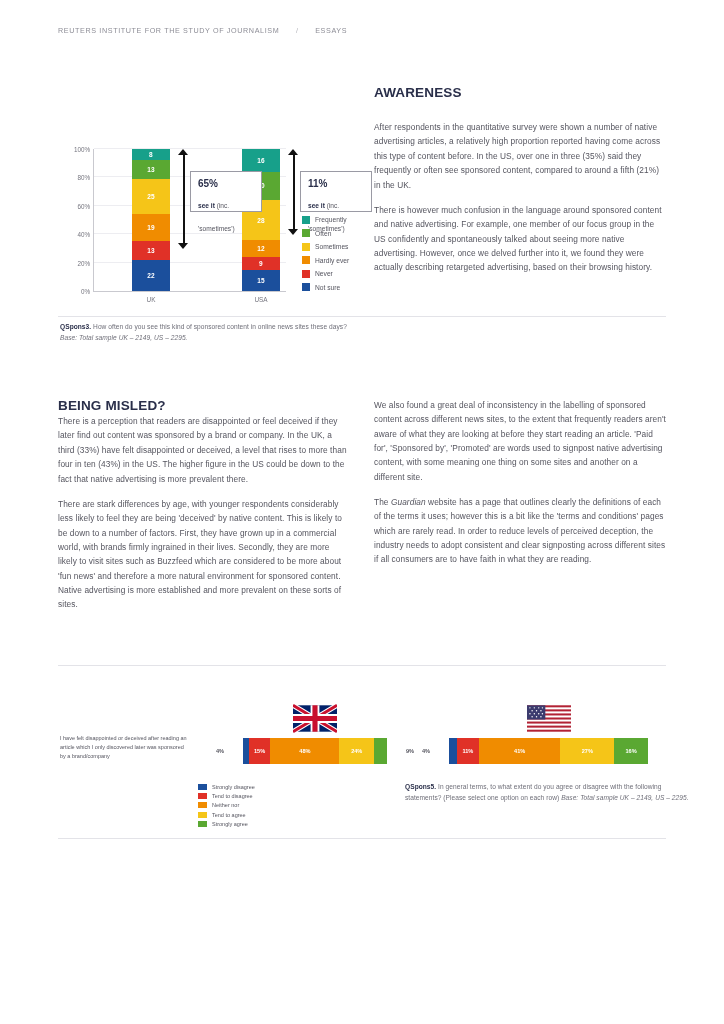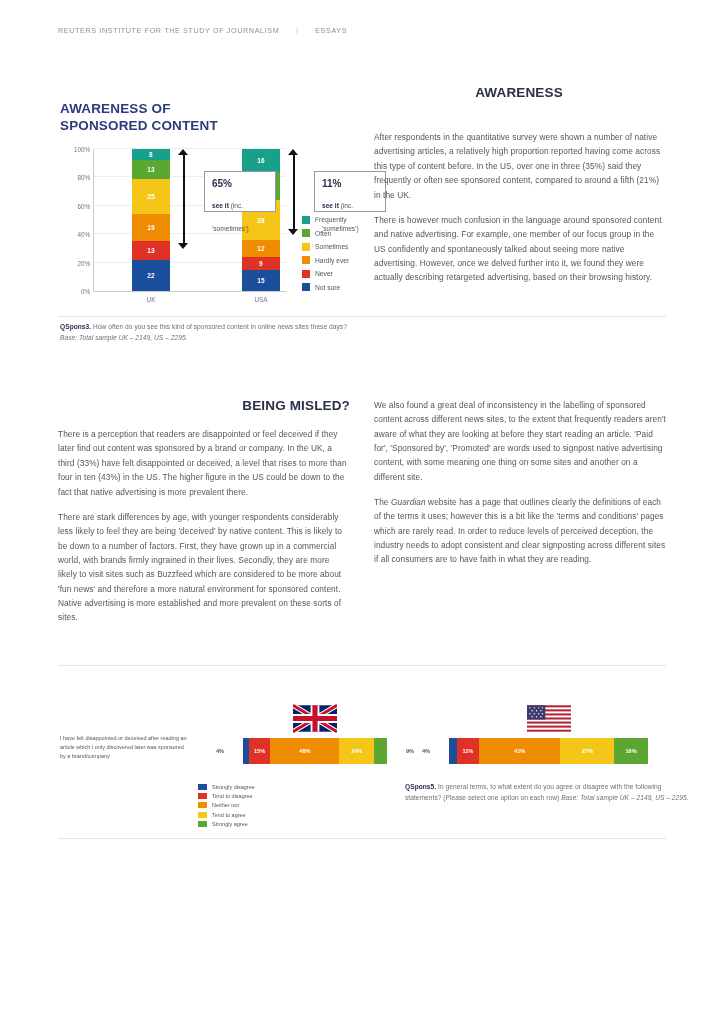--- a/index.html
+++ b/index.html
@@ -142,21 +142,20 @@
   }
   .c1-arrow .head.up { top: 0; border-bottom: 6px solid #111; }
   .c1-arrow .head.dn { bottom: 0; border-top: 6px solid #111; }
   .c1-callout {
     position: absolute;
     border: 1px solid #9a9aa4;
     background: #fff;
     padding: 5px 7px 12px 7px;
     box-sizing: border-box;
     line-height: 1.42;
-    margin-left: 14px;
   }
   .c1-callout .big {
     font-size: 10px;
     font-weight: bold;
     color: #2a2f4a;
     display: block;
     margin-bottom: 1px;
   }
   .c1-callout .sm {
     font-size: 6.6px;
@@ -189,23 +188,23 @@
     font-size: 6.6px;
     line-height: 1.65;
     color: #6e6e78;
     letter-spacing: 0.05px;
   }
   .srcnote b { color: #2a2f4a; }
   .srcnote i { font-style: italic; }
 
   
   #awareness-col { position: absolute; left: 374px; top: 84px; width: 290px; }
-  #awareness-col .sec-title { margin-bottom: 29px; text-align: center; }
+  #awareness-col .sec-title { margin-bottom: 19px; }
   #misled-col { position: absolute; left: 58px; top: 397px; width: 292px; }
-  #misled-col .sec-title { margin-bottom: 13px; text-align: right; }
+  #misled-col .sec-title { margin-bottom: 0; }
   #misled-right { position: absolute; left: 374px; top: 398px; width: 292px; }
 
   
   #chart2-title { position: absolute; left: 60px; top: 681px; width: 400px; }
   #chart2 { position: absolute; left: 58px; top: 712px; width: 612px; height: 120px; }
   .c2-qlabel {
     position: absolute;
     left: 2px;
     top: 22px;
     width: 128px;
@@ -273,24 +272,20 @@
 <body>
 
 <div class="page">
 
   <div class="masthead">
     <span>REUTERS INSTITUTE FOR THE STUDY OF JOURNALISM</span>
     <span class="sep">/</span>
     <span>ESSAYS</span>
   </div>
 
-  <div class="sec-title" id="chart1-title">
-    <div>AWARENESS OF</div>
-    <div>SPONSORED CONTENT</div>
-  </div>
 
   <div id="chart1">
     <div class="c1-plot">
 
       <div class="c1-grid" style="bottom:100%">
         <span class="c1-ylab">100%</span>
       </div>
       <div class="c1-grid" style="bottom:80%">
         <span class="c1-ylab">80%</span>
       </div>

